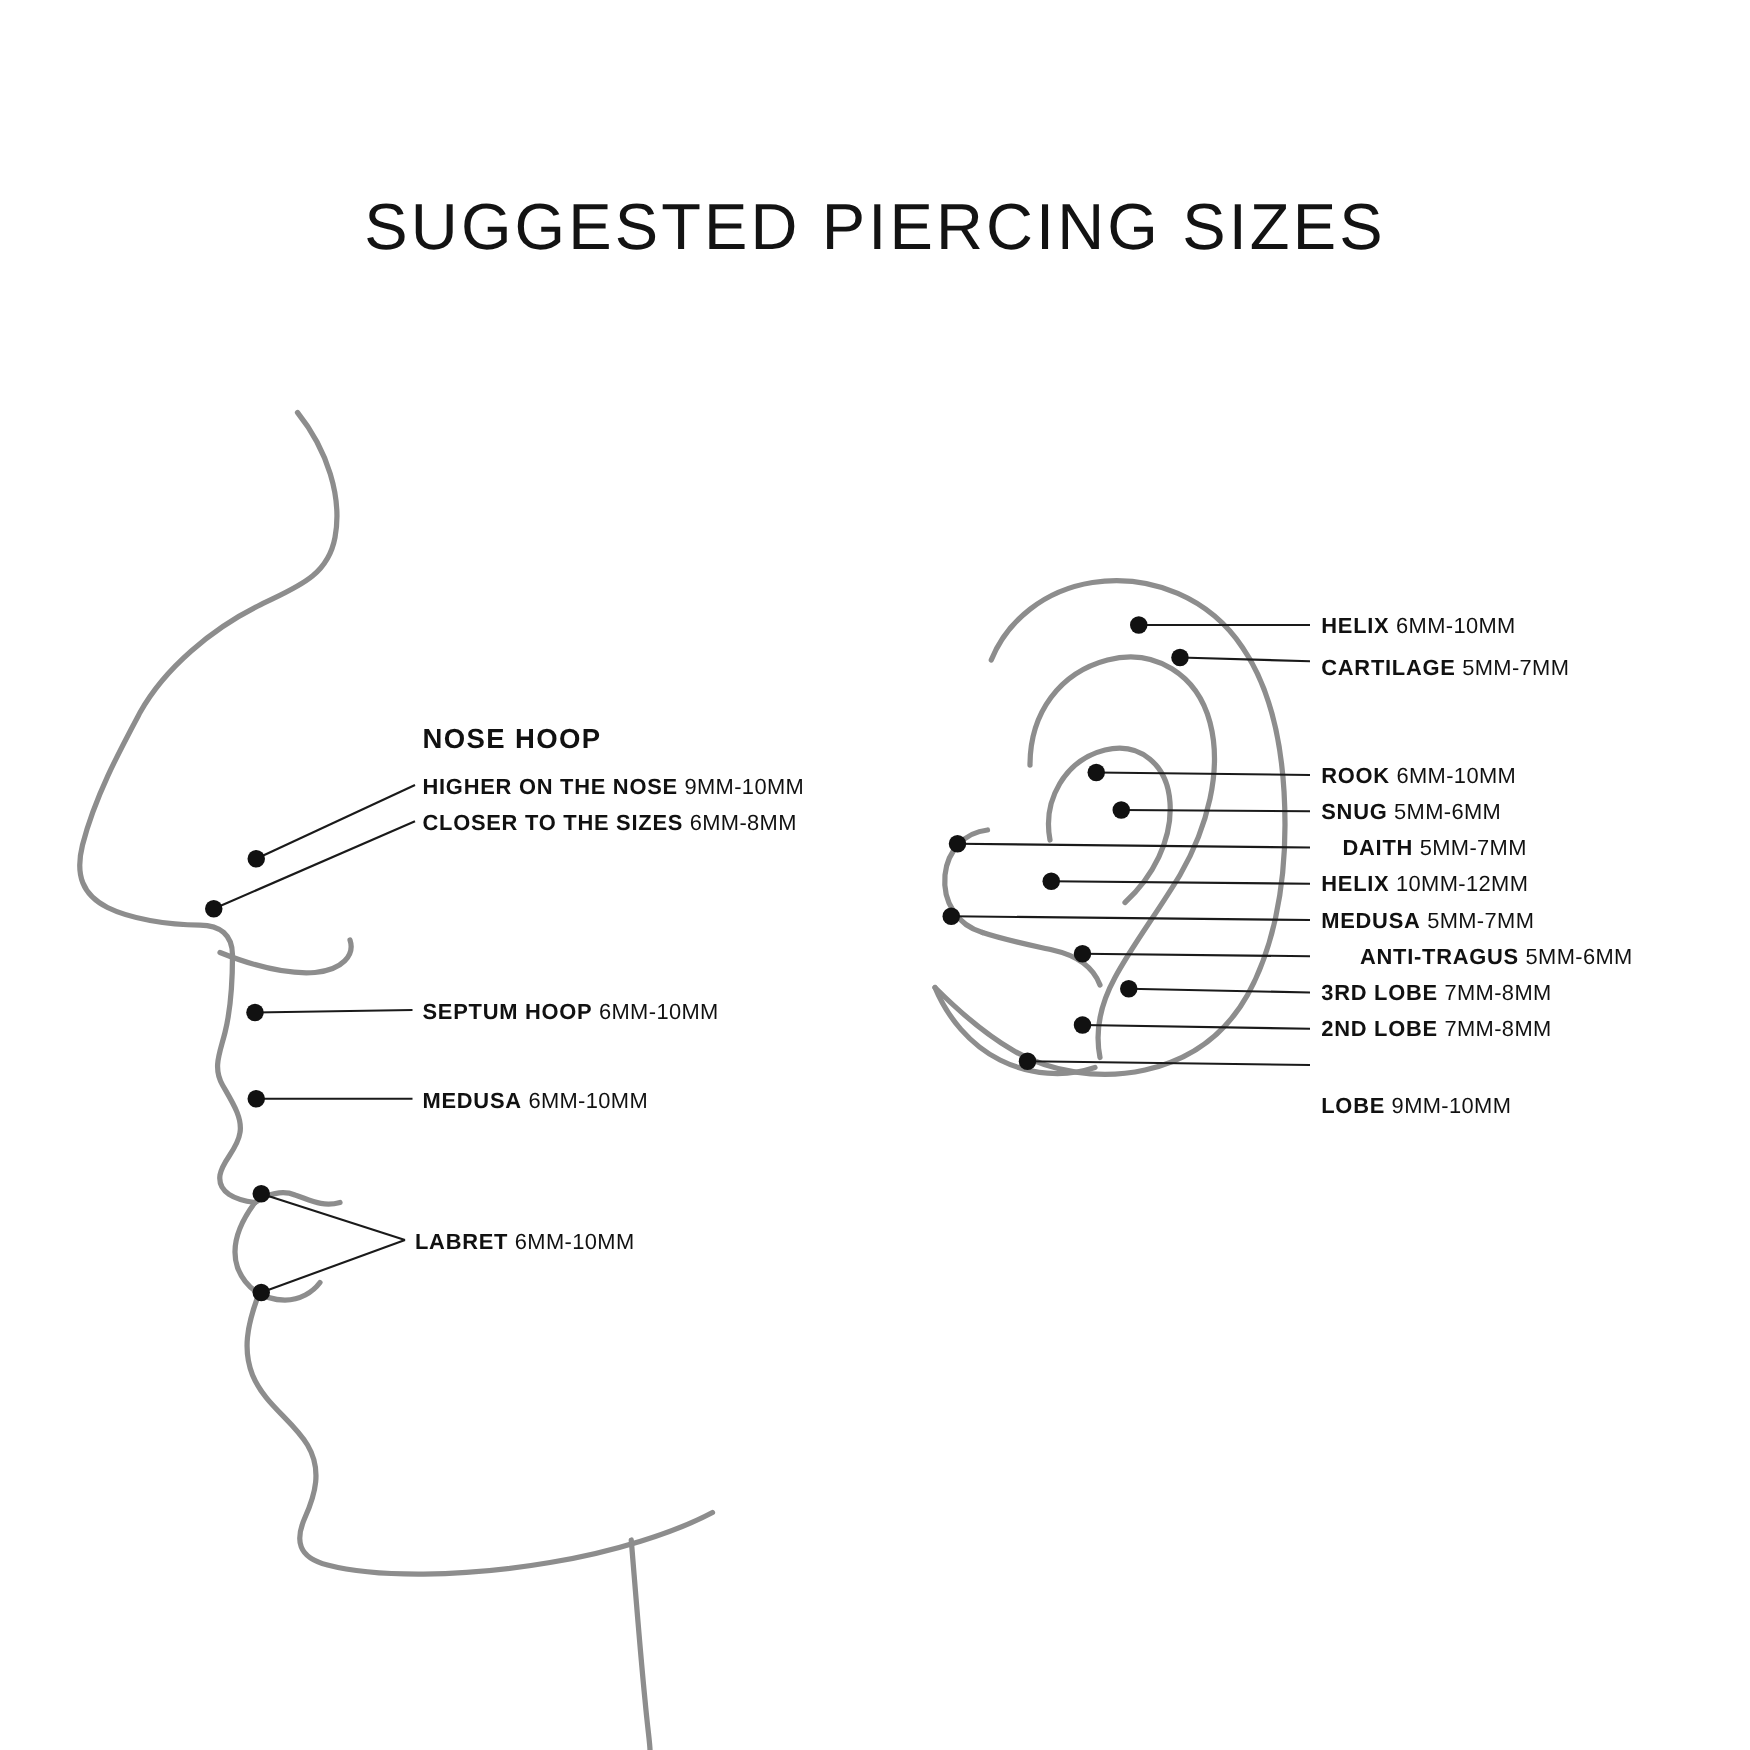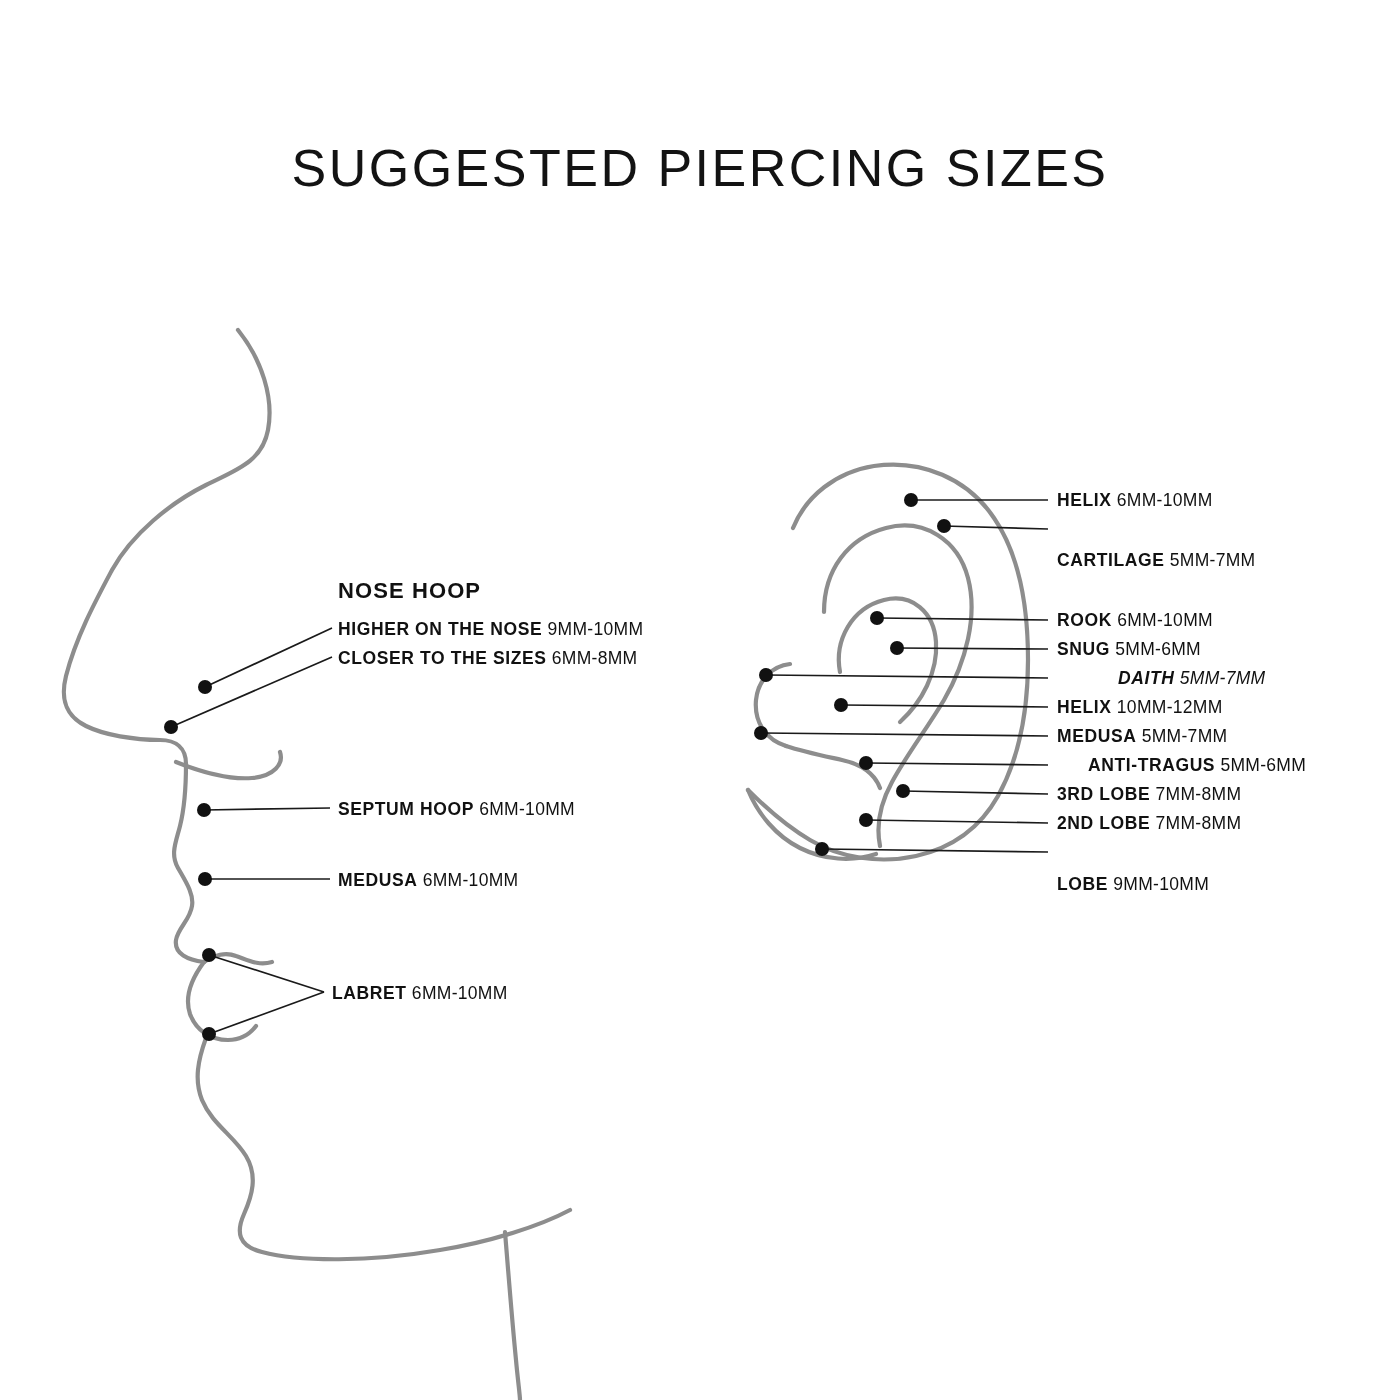--- a/index.html
+++ b/index.html
@@ -23,21 +23,21 @@
   }
   #art {
     position: absolute;
     left: 0; top: 0;
     width: 1400px;
     height: 1400px;
   }
   .page-title {
     position: absolute;
     left: 0;
-    top: 138px;
+    top: 152px;
     width: 1400px;
     text-align: center;
     font-size: 52px;
     letter-spacing: 2.5px;
     font-weight: 400;
     color: #131313;
     white-space: nowrap;
   }
   .label {
     position: absolute;
@@ -215,33 +215,33 @@
   </div>
   <div class="label" style="left:332px; top:985px;">
     <span class="nm">LABRET</span>
     <span class="sz">6MM-10MM</span>
   </div>
 
   <div class="label" style="left:1057px; top:492px;">
     <span class="nm">HELIX</span>
     <span class="sz">6MM-10MM</span>
   </div>
-  <div class="label" style="left:1057px; top:552px;">
+  <div class="label" style="left:1057px; top:526px;">
     <span class="nm">CARTILAGE</span>
     <span class="sz">5MM-7MM</span>
   </div>
   <div class="label" style="left:1057px; top:612px;">
     <span class="nm">ROOK</span>
     <span class="sz">6MM-10MM</span>
   </div>
   <div class="label" style="left:1057px; top:641px;">
     <span class="nm">SNUG</span>
     <span class="sz">5MM-6MM</span>
   </div>
-  <div class="label" style="left:1118px; top:670px;font-style:italic;">
+  <div class="label" style="left:1074px; top:670px;">
     <span class="nm">DAITH</span>
     <span class="sz">5MM-7MM</span>
   </div>
   <div class="label" style="left:1057px; top:699px;">
     <span class="nm">HELIX</span>
     <span class="sz">10MM-12MM</span>
   </div>
   <div class="label" style="left:1057px; top:728px;">
     <span class="nm">MEDUSA</span>
     <span class="sz">5MM-7MM</span>

